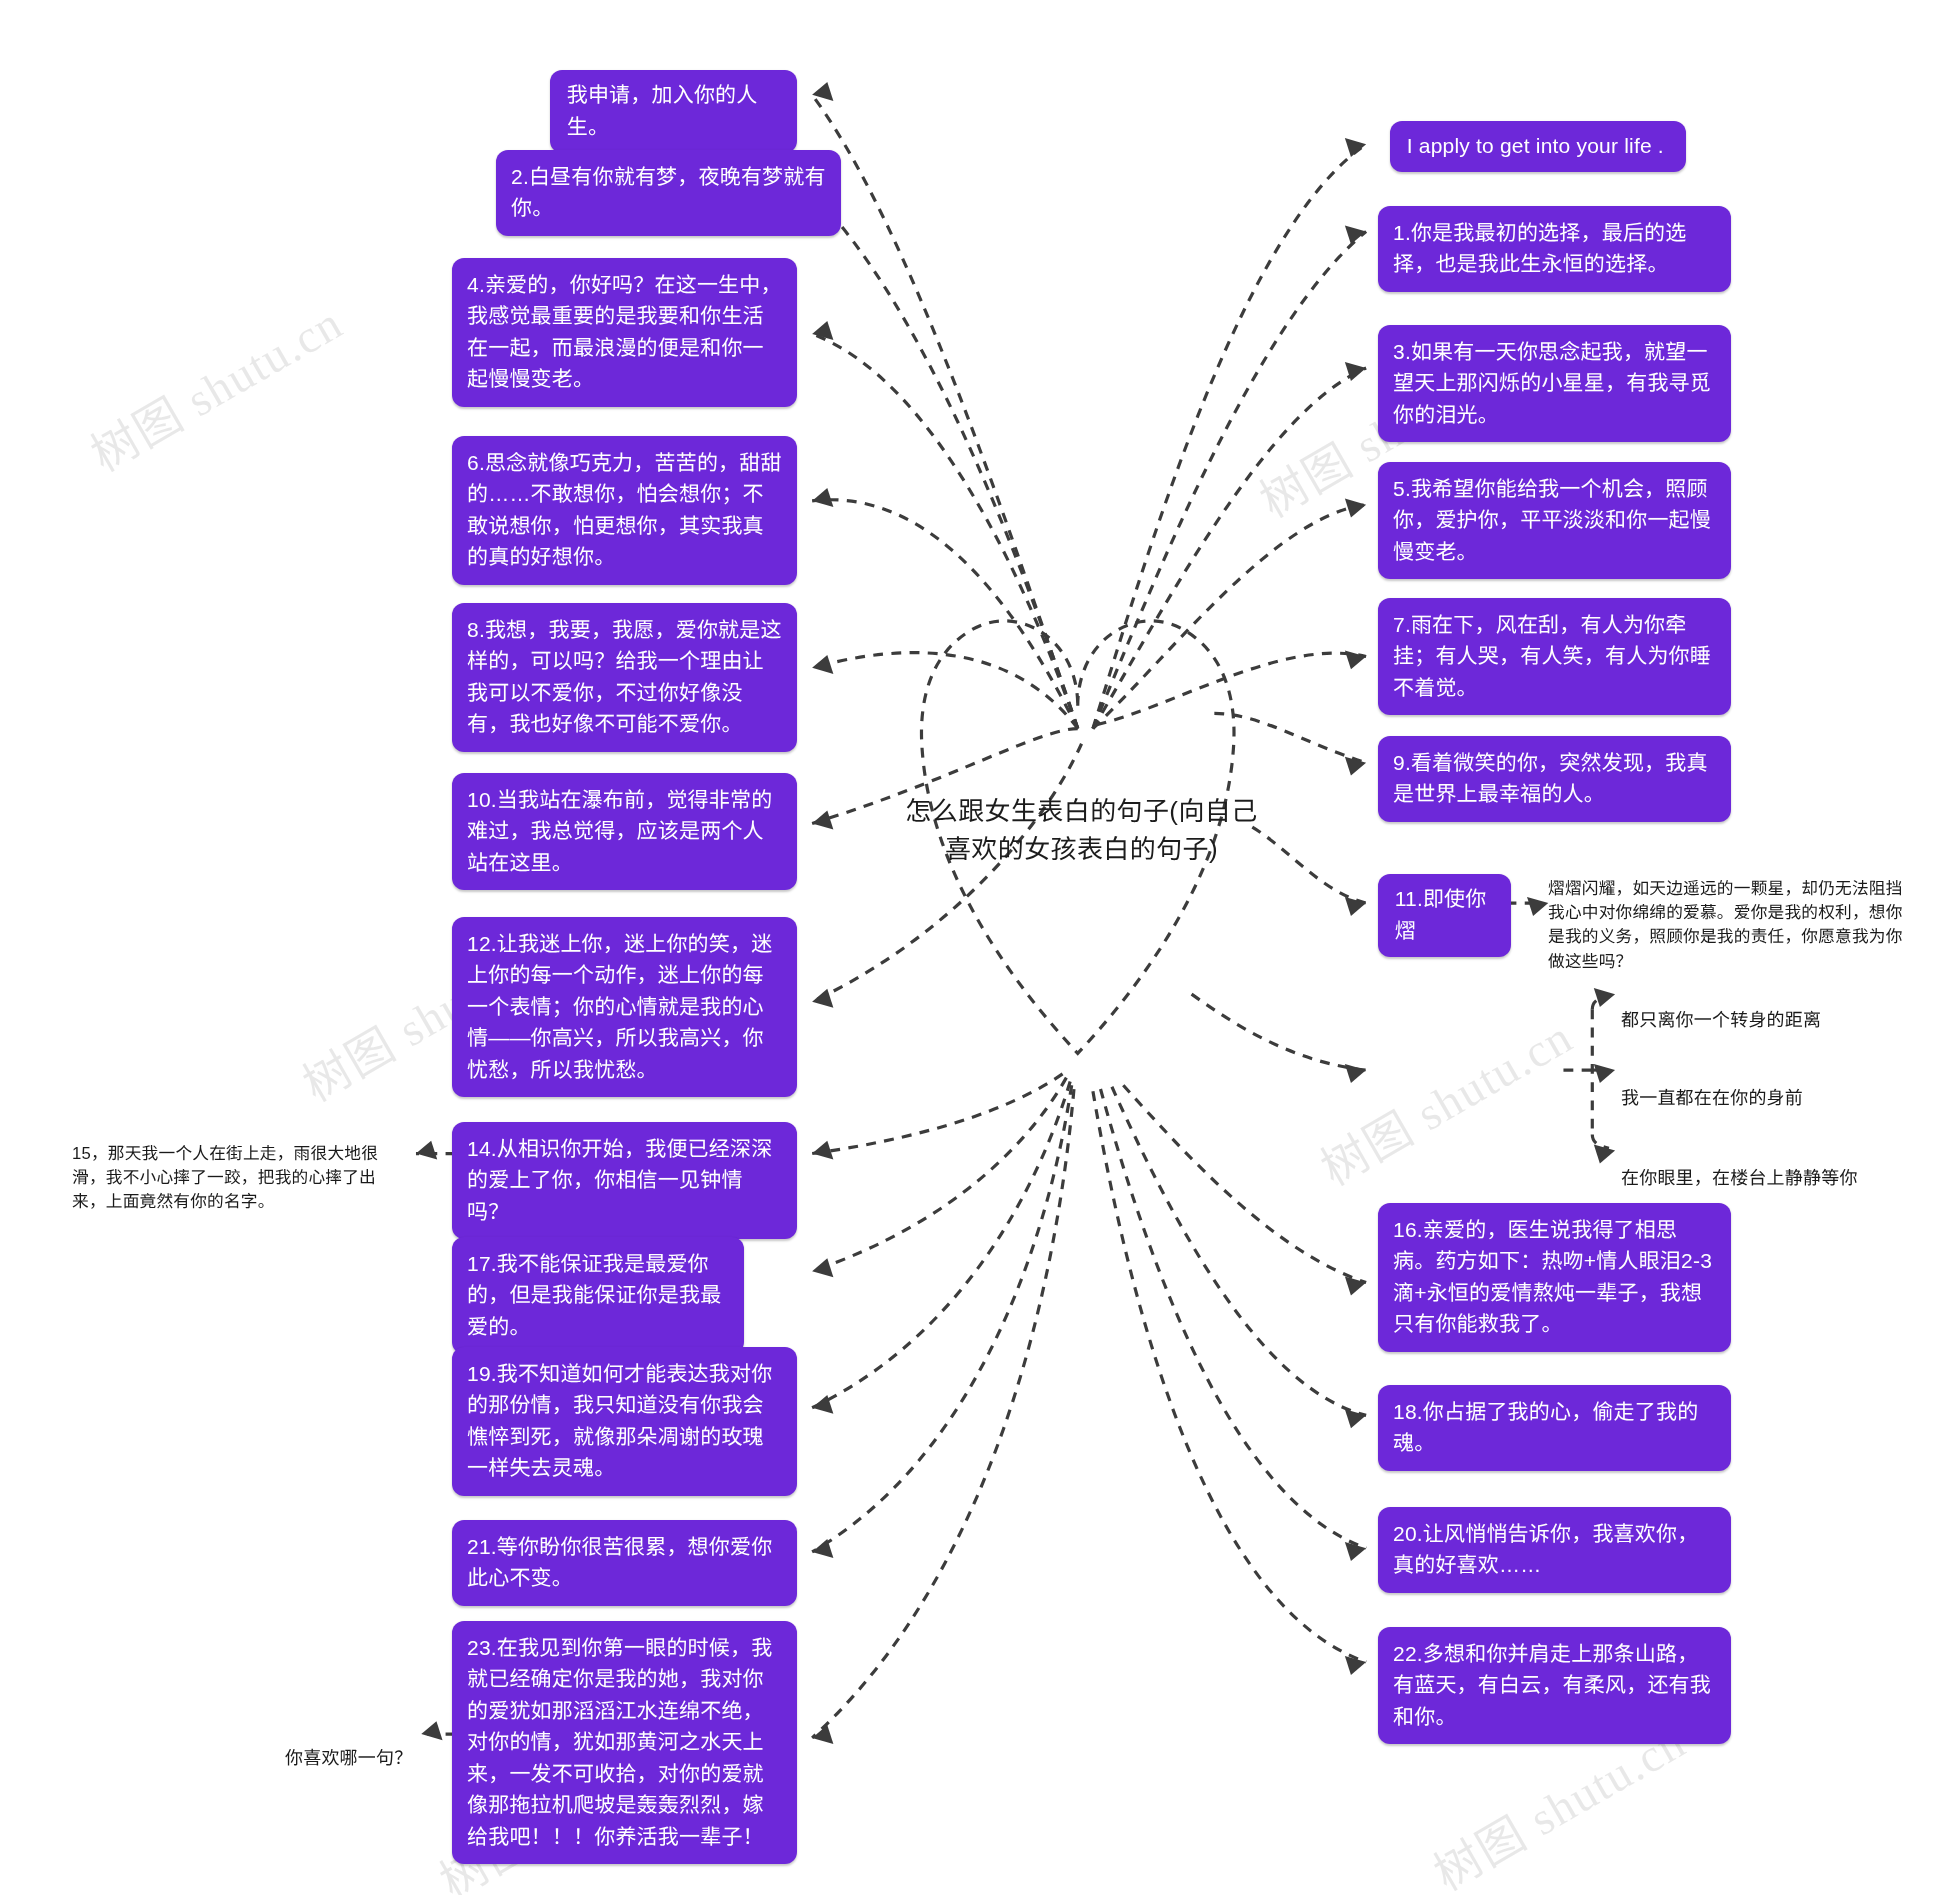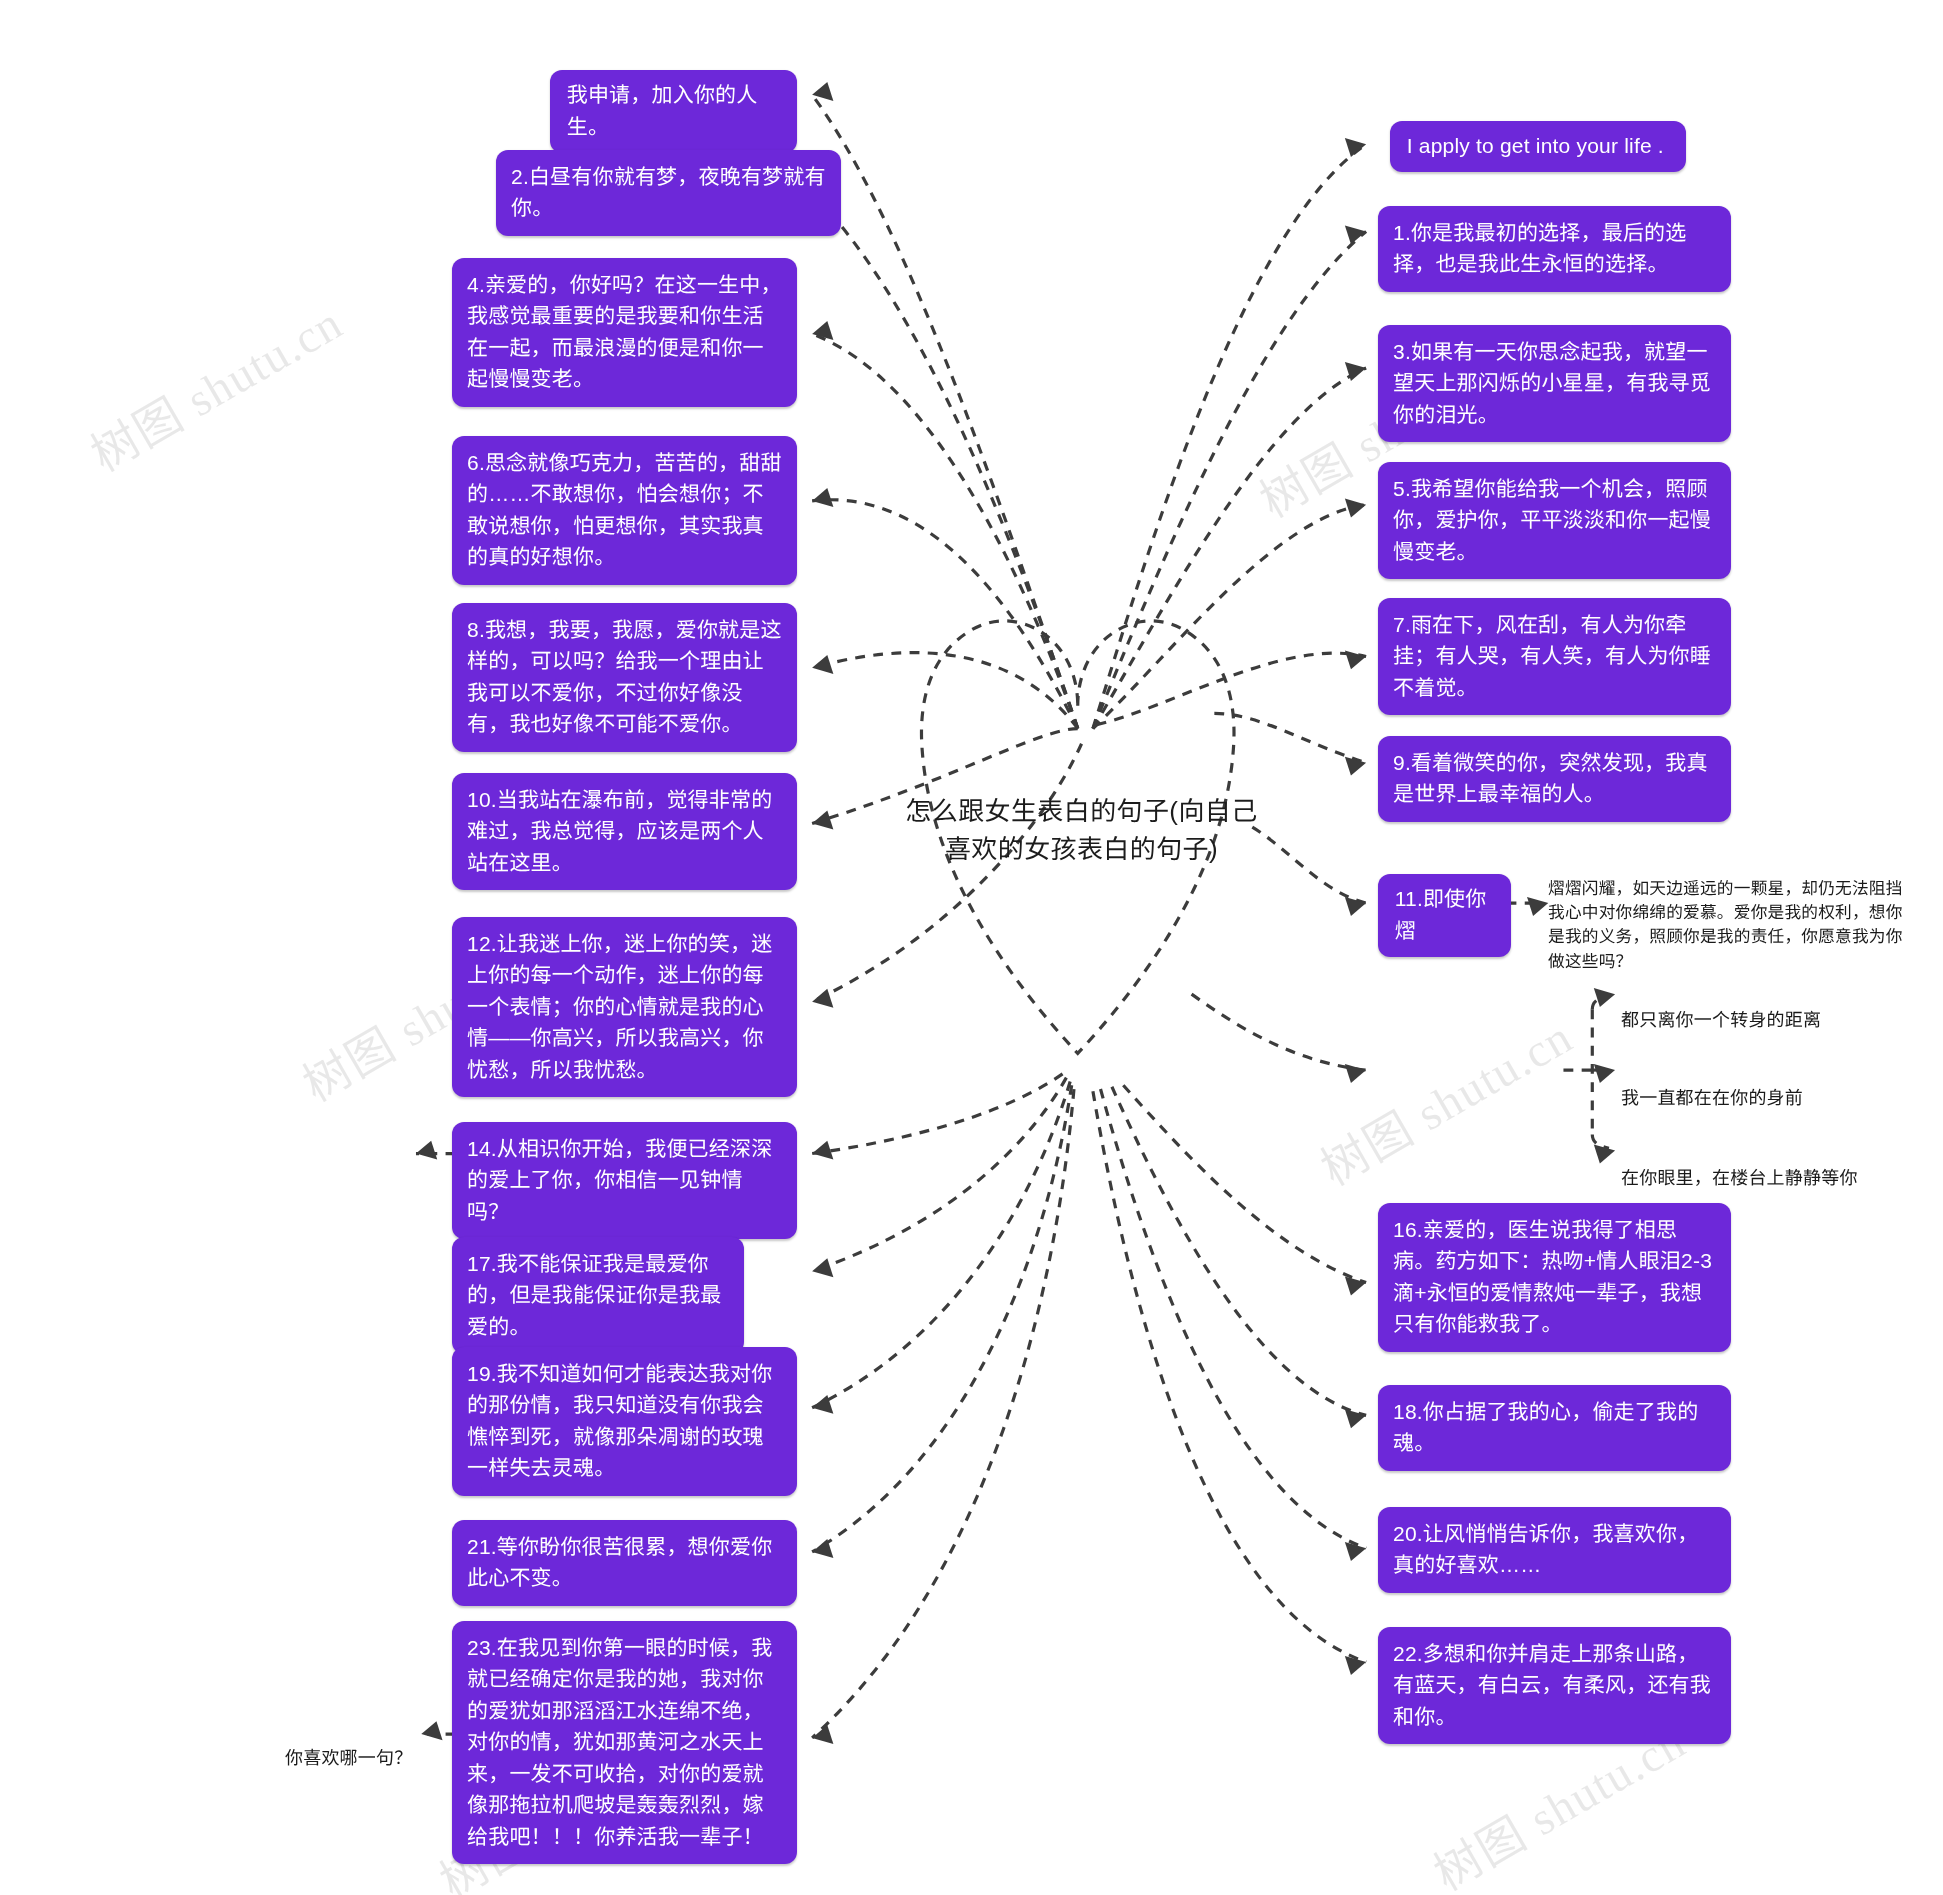--- a/index.html
+++ b/index.html
@@ -240,20 +240,23 @@
   </div>
 
   <div class="node" style="left:452px;top:1520px;width:345px;">
     <div class="pill">21.等你盼你很苦很累，想你爱你此心不变。</div>
   </div>
 
   <div class="node" style="left:452px;top:1621px;width:345px;">
     <div class="pill">23.在我见到你第一眼的时候，我就已经确定你是我的她，我对你的爱犹如那滔滔江水连绵不绝，对你的情，犹如那黄河之水天上来，一发不可收拾，对你的爱就像那拖拉机爬坡是轰轰烈烈，嫁给我吧！！！你养活我一辈子！</div>
   </div>
 
+  <div class="node" style="left:72px;top:1114px;width:334px;">
+    <div class="plain tiny">15，那天我一个人在街上走，雨很大地很滑，我不小心摔了一跤，把我的心摔了出来，上面竟然有你的名字。</div>
+  </div>
 
   <div class="node" style="left:285px;top:1717px;width:137px;">
     <div class="plain mid">你喜欢哪一句？</div>
   </div>
 
   <div class="node" style="left:1378px;top:121px;width:296px;margin-left:12px;">
     <div class="pill one-line">I apply to get into your life .</div>
   </div>
 
   <div class="node" style="left:1378px;top:206px;width:353px;">

